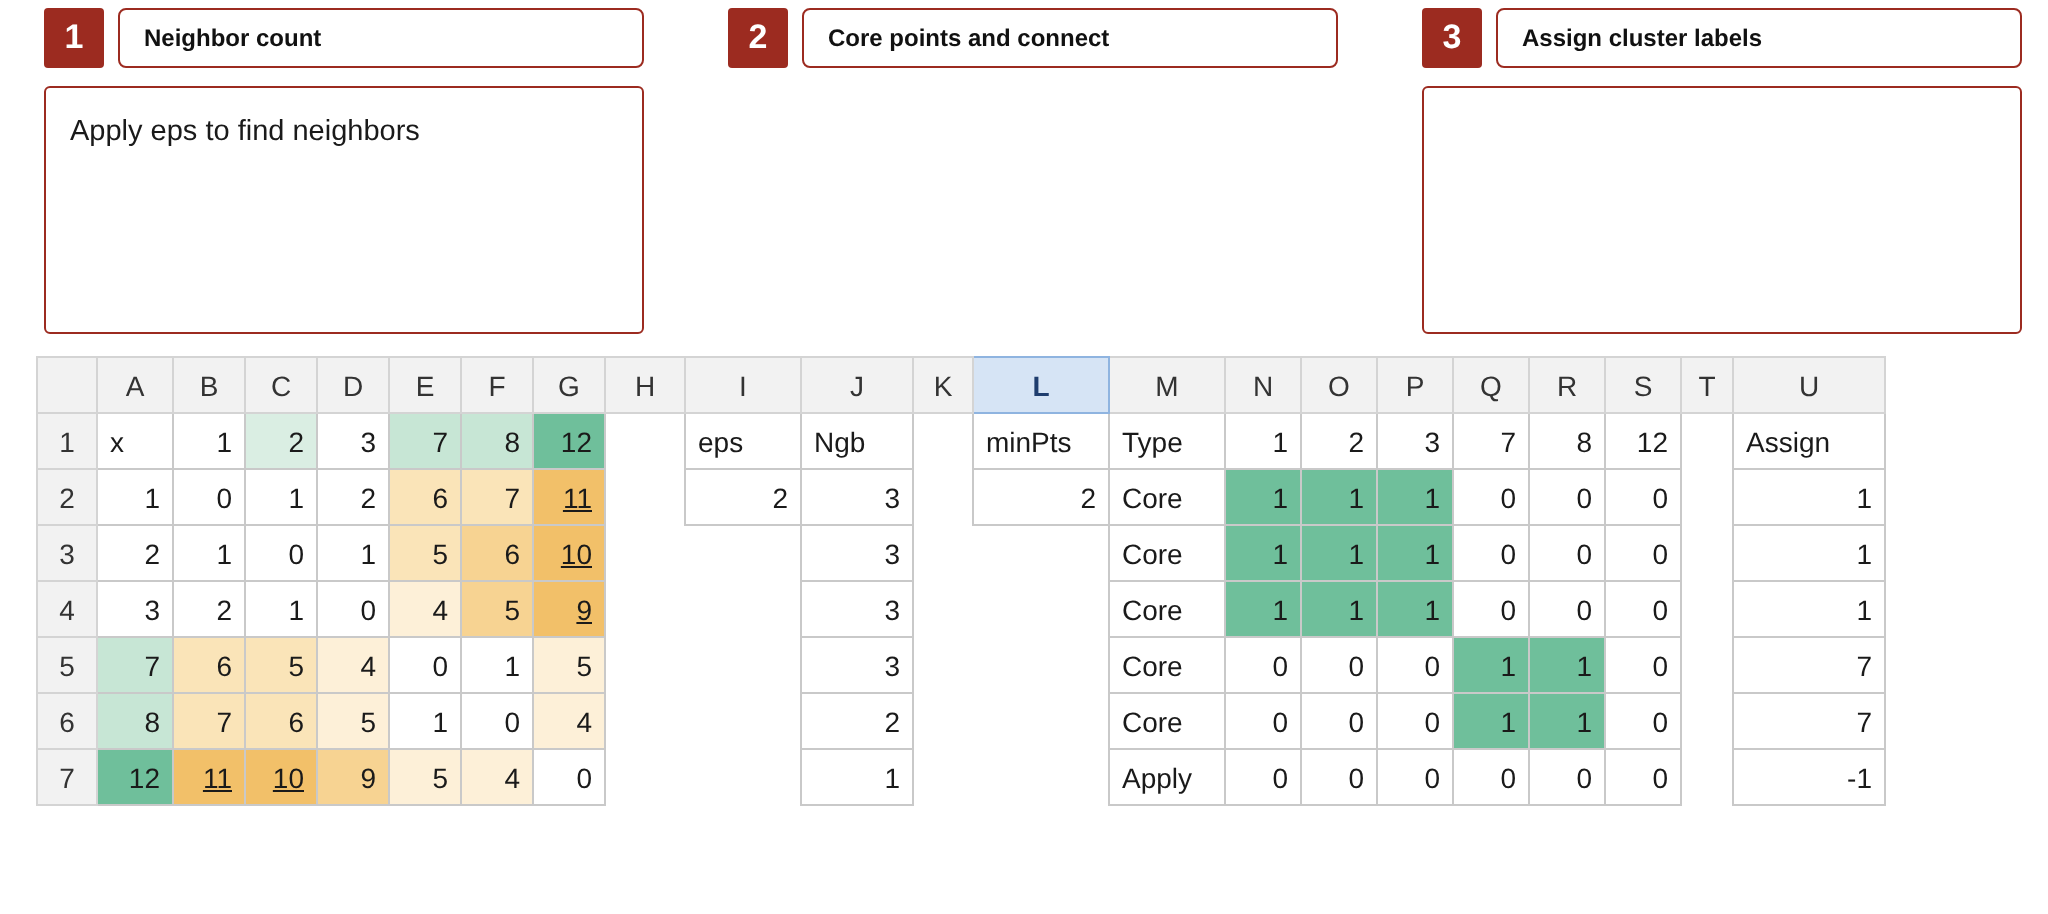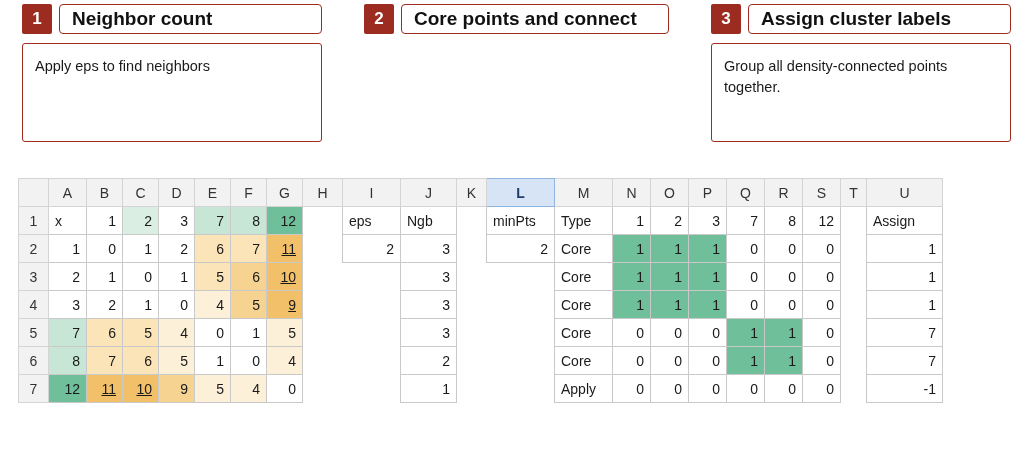--- a/index.html
+++ b/index.html
@@ -48,31 +48,31 @@
     border-radius: 2px;
     flex: 0 0 auto;
   }
   .step-title {
     flex: 1 1 auto;
     border: 1.4px solid #9c2b20;
     border-radius: 4px;
     display: flex;
     align-items: center;
     padding-left: 12px;
-    font-size: 19px;
+    font-size: 12px;
     font-weight: bold;
     color: #111;
     background: #fff;
   }
   .step-body {
     margin-top: 9px;
     border: 1.2px solid #9c2b20;
     border-radius: 3px;
     background: #fff;
-    height: 99px;
+    height: 124px;
     padding: 12px 12px 0 12px;
     box-sizing: border-box;
     font-size: 14.5px;
     line-height: 1.45;
   }
   .step-body .line { white-space: pre-wrap; }
   .em { font-style: italic; font-weight: bold; }
 
   
   .step:nth-child(2) { width: 305px; }
@@ -154,21 +154,20 @@
       <div class="step-title">Core points and connect</div>
     </div>
   </div>
 
   <div class="step">
     <div class="step-head">
       <div class="step-num">3</div>
       <div class="step-title">Assign cluster labels</div>
     </div>
     <div class="step-body">
-      <div class="line">Group all density-connected points together.</div>
     </div>
   </div>
 
 </div>
 
 <div class="sheet">
   <table class="grid">
 
     <tbody>
         <tr>

